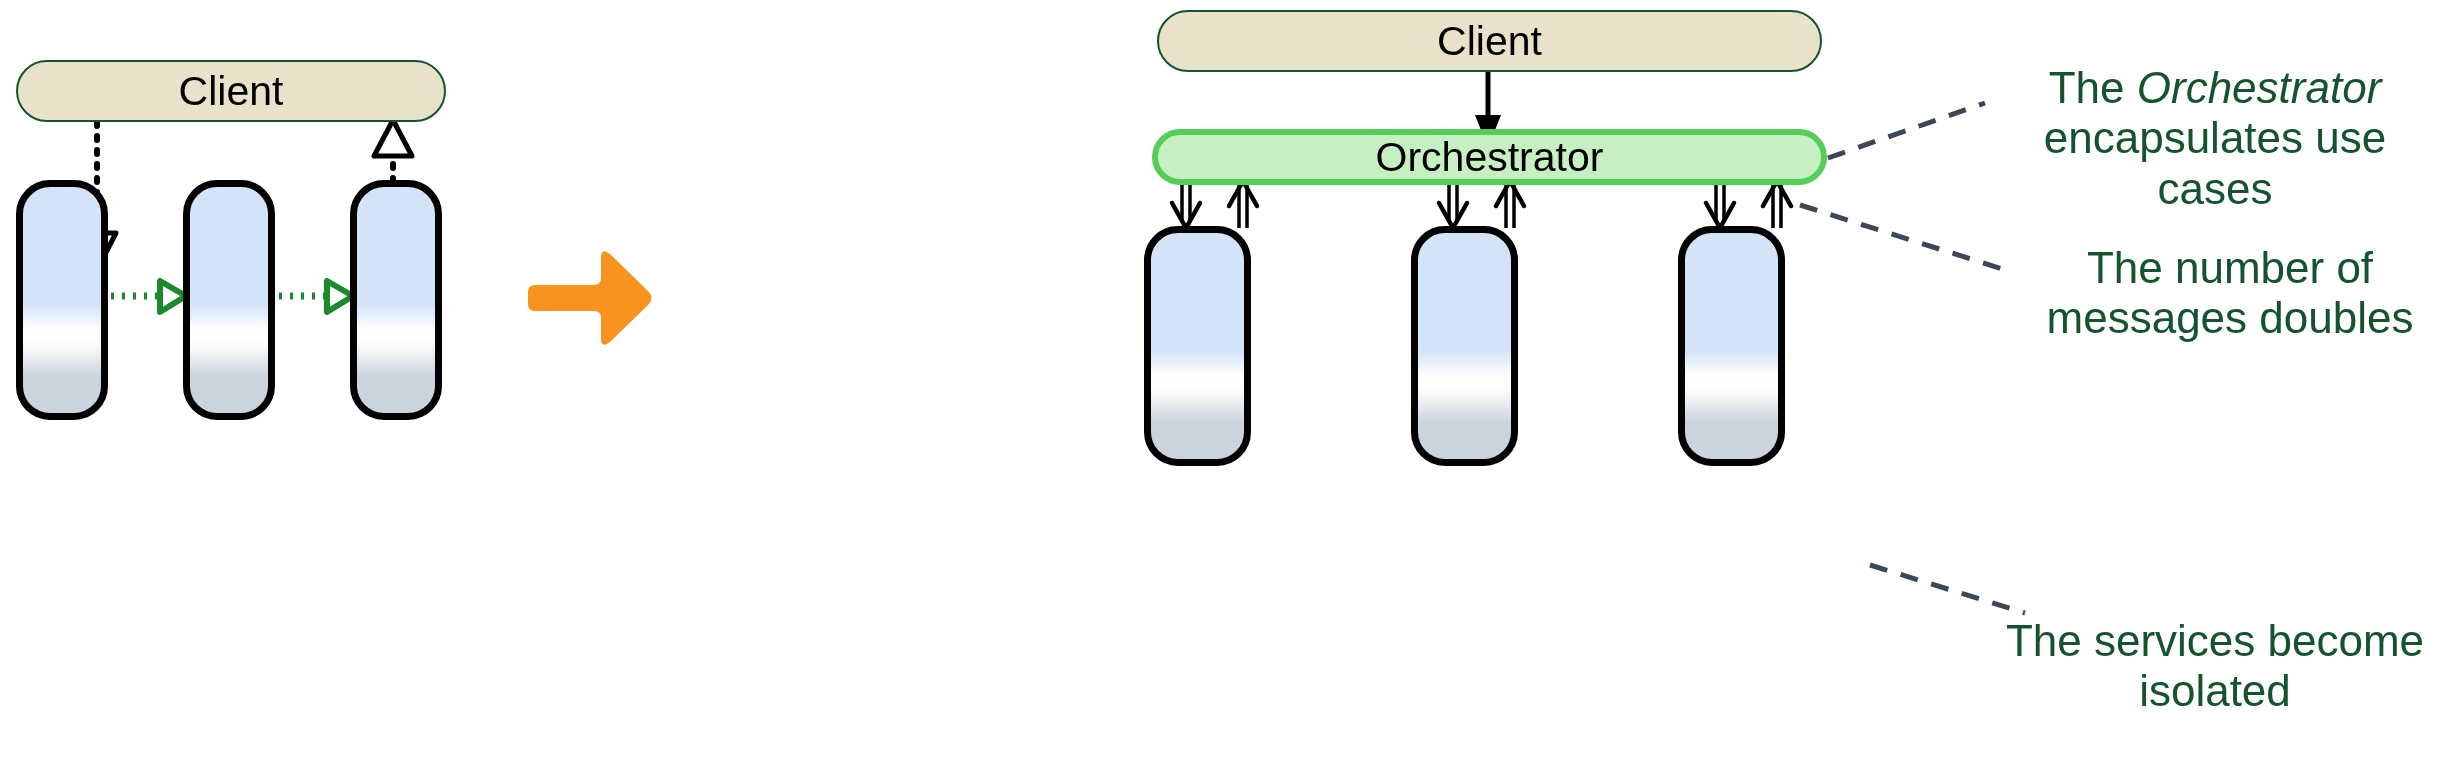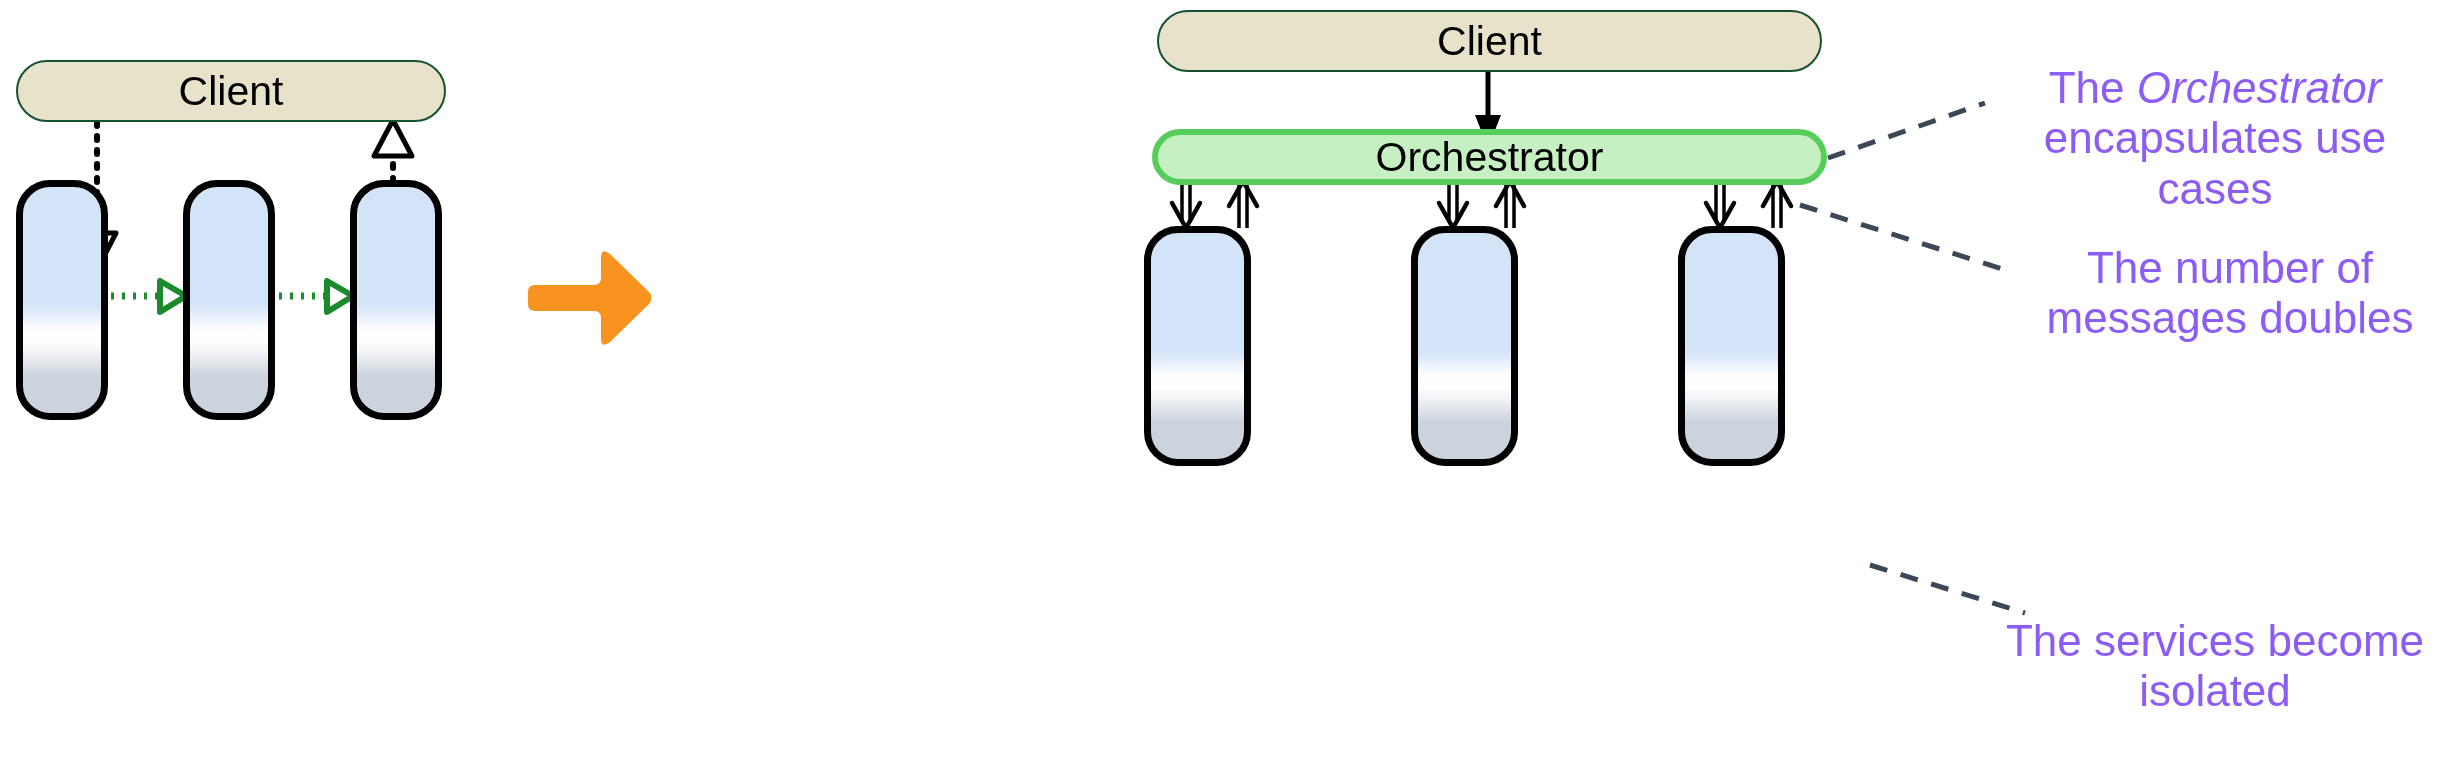--- a/index.html
+++ b/index.html
@@ -57,21 +57,21 @@
   .box-label {
     font-size: 40px;
     color: #000000;
     line-height: 1;
     white-space: nowrap;
   }
   .client-label { font-size: 41px; }
   .orch-label { font-size: 41px; }
   .annotation {
     position: absolute;
-    color: #8b5cf6;
+    color: #14532d;
     font-size: 44px;
     line-height: 1.15;
     text-align: center;
     white-space: pre-line;
   }
   .annotation .em { font-style: italic; }
 </style>
 </head>
 <body>
 

